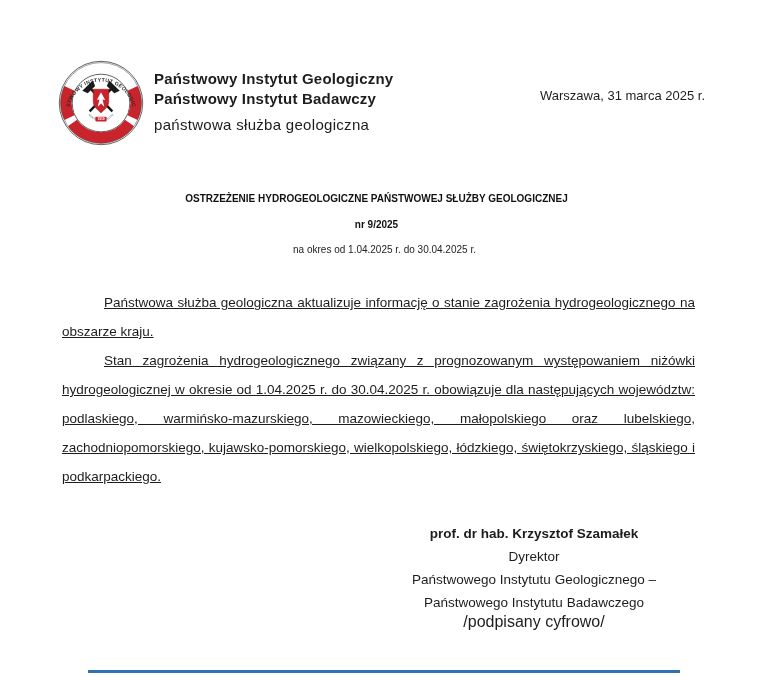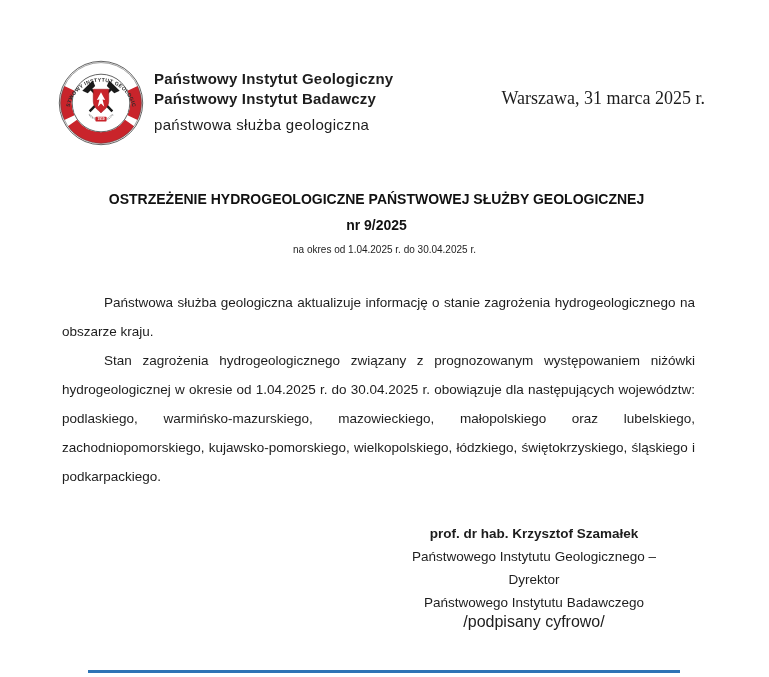--- a/index.html
+++ b/index.html
@@ -11,26 +11,26 @@
     color:#222;
     overflow:hidden;
     margin:0 auto;
   }
   
   .letterhead{position:absolute;left:58px;top:60px;display:flex;align-items:flex-start;}
   .logo{width:86px;height:86px;flex:0 0 auto;}
   .brand{margin-left:10px;padding-top:9px;}
   .brand .b-line{font-weight:bold;font-size:15px;line-height:20px;color:#1d1d1d;letter-spacing:.2px;}
   .brand .b-sub{font-size:15px;line-height:20px;margin-top:6px;color:#1d1d1d;letter-spacing:.3px;}
-  .place-date{position:absolute;right:64px;top:88px;font-size:18px;color:#1d1d1d;font-family:Liberation Serif, serif;}
+  .place-date{position:absolute;right:64px;top:88px;font-size:13px;color:#1d1d1d;}
   
-  .doc-title{position:absolute;left:0;right:16px;top:186px;text-align:center;font-weight:bold;font-size:14px;line-height:26px;color:#111;}
+  .doc-title{position:absolute;left:0;right:16px;top:186px;text-align:center;font-weight:bold;font-size:10px;line-height:26px;color:#111;}
   .doc-period{position:absolute;left:0;right:0;top:244px;text-align:center;font-size:10px;color:#1d1d1d;}
   
-  .doc-body{position:absolute;left:62px;right:74px;top:288px;font-size:13.5px;line-height:29px;text-align:justify;color:#1d1d1d;}
+  .doc-body{position:absolute;left:62px;right:74px;top:288px;font-size:13.5px;line-height:29px;text-align:justify;color:#1d1d1d;text-decoration:underline;}
   .doc-body p{margin:0;text-indent:42px;}
   
   .signature{position:absolute;right:40px;top:522px;width:390px;text-align:center;font-size:13.5px;line-height:23px;color:#1d1d1d;}
   .signature .sig-name{font-weight:bold;}
   .signature .sig-note{font-size:16px;line-height:15px;}
   
   .footer-rule{position:absolute;left:88px;bottom:4px;width:592px;height:3px;}
 </style>
 </head>
 <body>
@@ -100,20 +100,20 @@
   </div>
   <div class="doc-period">na okres od 1.04.2025 r. do 30.04.2025 r.</div>
 
   <div class="doc-body">
     <p>Państwowa służba geologiczna aktualizuje informację o stanie zagrożenia hydrogeologicznego na obszarze kraju.</p>
     <p>Stan zagrożenia hydrogeologicznego związany z prognozowanym występowaniem niżówki hydrogeologicznej w okresie od 1.04.2025 r. do 30.04.2025 r. obowiązuje dla następujących województw: podlaskiego, warmińsko-mazurskiego, mazowieckiego, małopolskiego oraz lubelskiego, zachodniopomorskiego, kujawsko-pomorskiego, wielkopolskiego, łódzkiego, świętokrzyskiego, śląskiego i podkarpackiego.</p>
   </div>
 
   <div class="signature">
     <div class="sig-name">prof. dr hab. Krzysztof Szamałek</div>
+    <div>Dyrektor</div>
     <div>Państwowego Instytutu Geologicznego –</div>
-    <div>Dyrektor</div>
     <div>Państwowego Instytutu Badawczego</div>
     <div class="sig-note">/podpisany cyfrowo/</div>
   </div>
 
   <div class="footer-rule" style="background: rgb(46, 116, 181);"></div>
 </div>
 
 </body></html>

